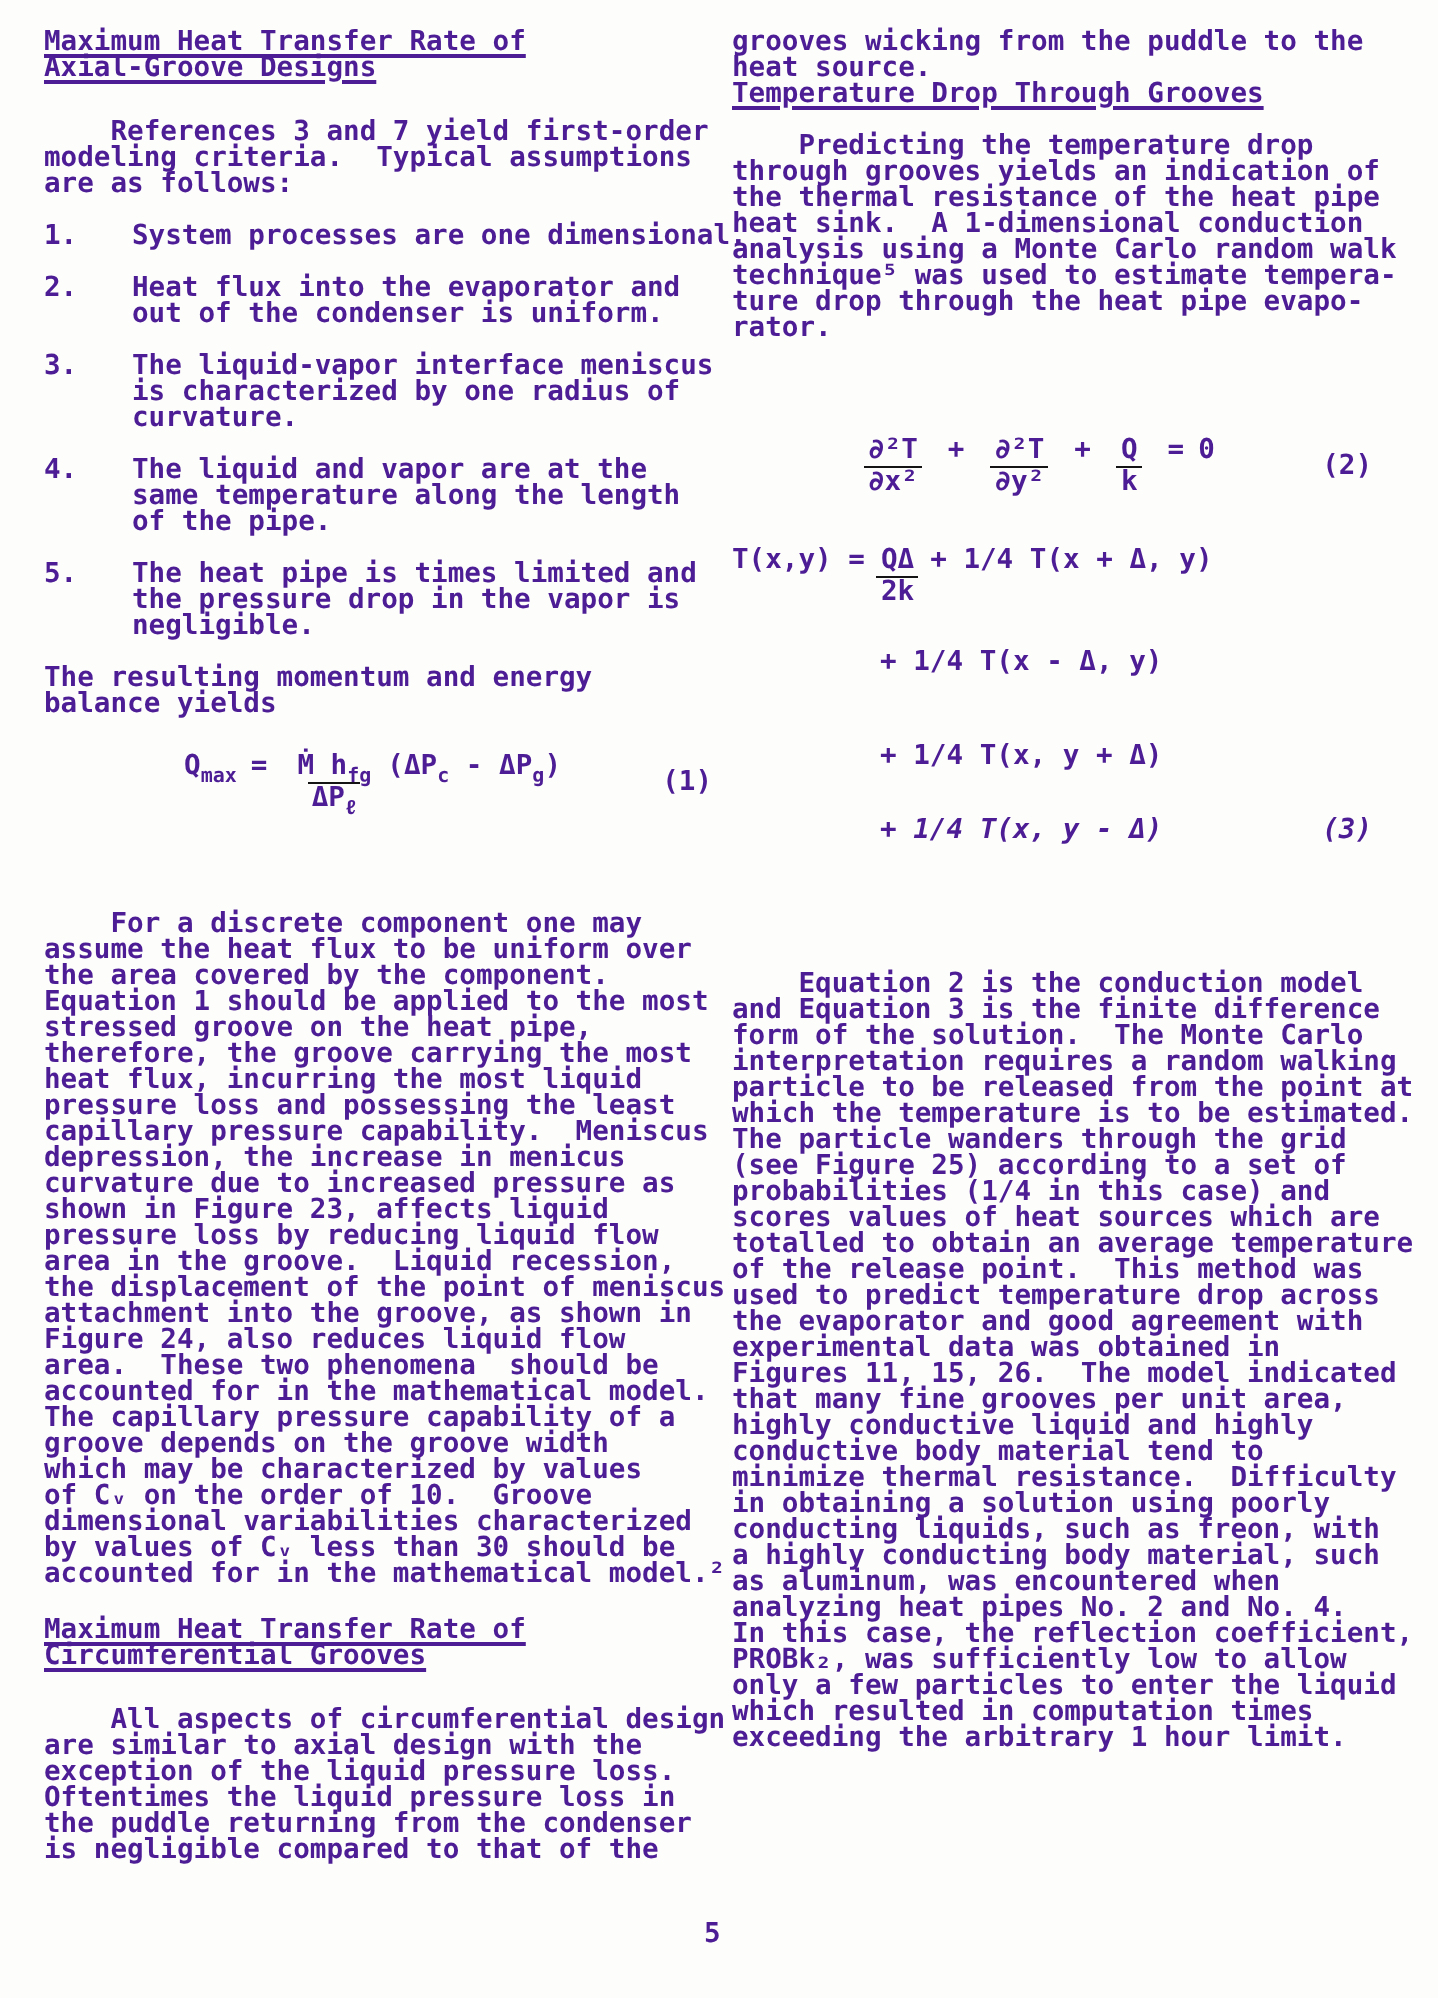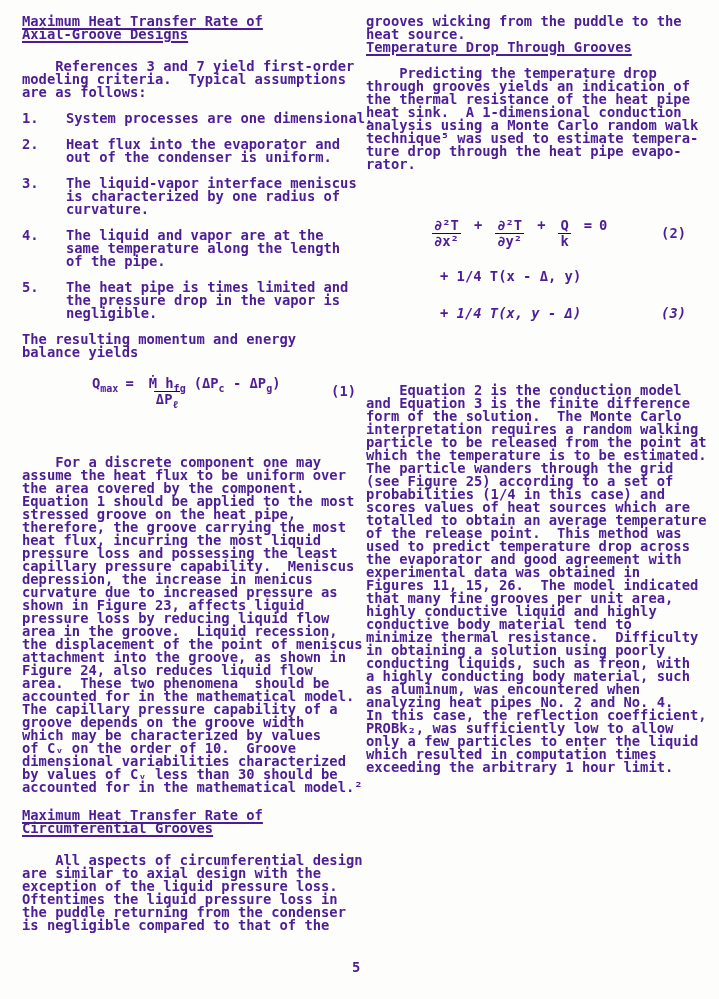--- a/index.html
+++ b/index.html
@@ -182,21 +182,30 @@
         <span class="frac">
           <span class="num">Q</span>
           <span class="den">k</span>
         </span>
         <span class="eq-spc">=</span>
         <span>0</span>
       </span>
       <span class="eq2-label">(2)</span>
     </div>
 
+    <div class="eq-row eq3-l1">
+      <span>T(x,y) =</span>
+      <span class="frac">
+        <span class="num">QΔ</span>
+        <span class="den">2k</span>
+      </span>
+      <span>+ 1/4 T(x + Δ, y)</span>
+    </div>
     <div class="eq3-cont eq3-l2">+ 1/4 T(x - Δ, y)</div>
+    <div class="eq3-cont eq3-l3">+ 1/4 T(x, y + Δ)</div>
     <div class="eq3-cont eq3-l4">
       <span>+ 1/4 T(x, y - Δ)</span>
       <span class="eq3-label">(3)</span>
     </div>
 
     <div class="txt para-montecarlo">    Equation 2 is the conduction model
 and Equation 3 is the finite difference
 form of the solution.  The Monte Carlo
 interpretation requires a random walking
 particle to be released from the point at

